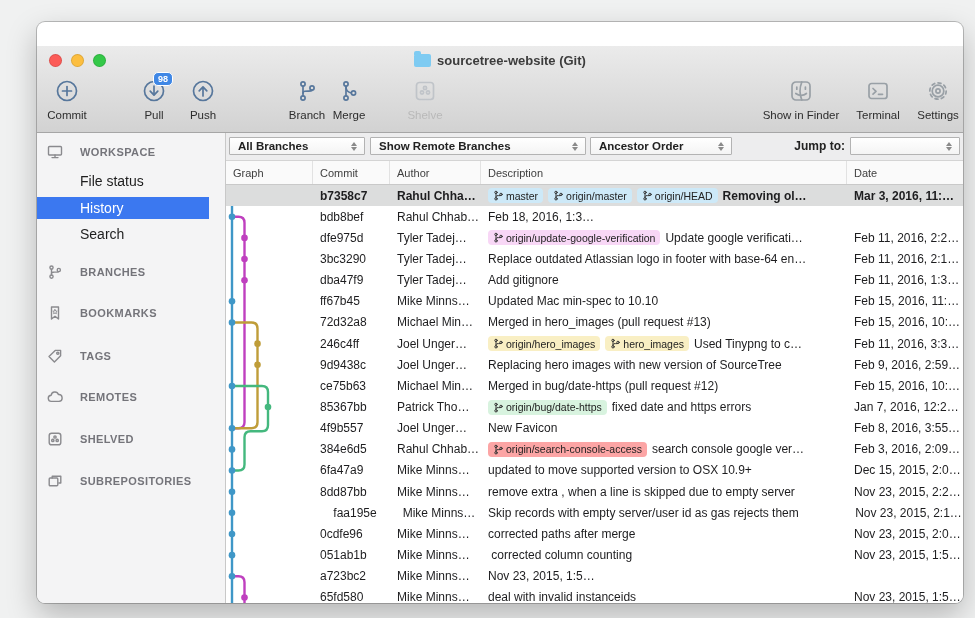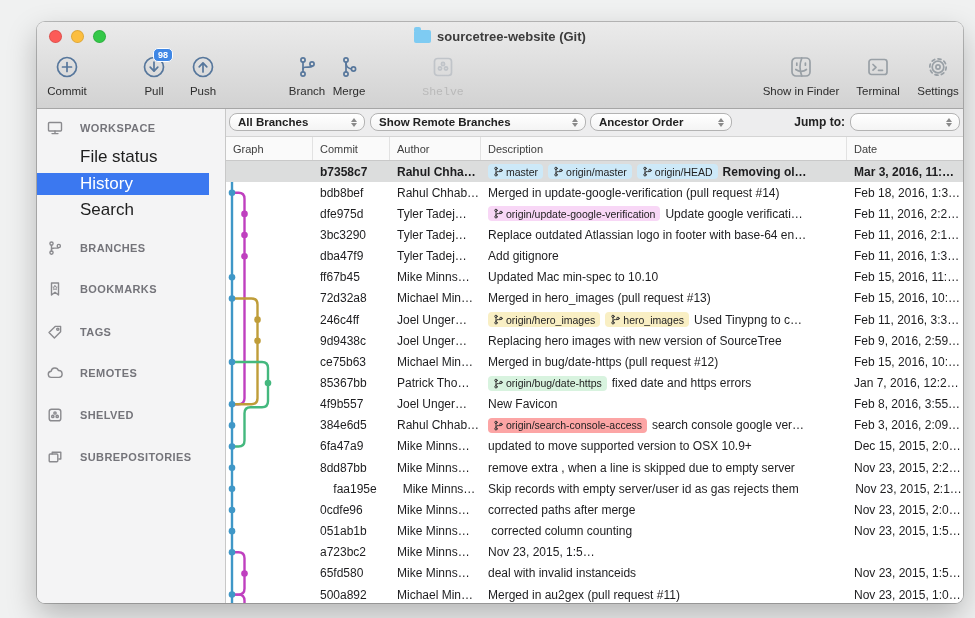--- a/index.html
+++ b/index.html
@@ -1,48 +1,48 @@
 <!DOCTYPE html>
 <html><head>
 <meta charset="utf-8">
 <style>
   html,body{margin:0;padding:0;}
   body{width:975px;height:618px;background:#f0f1f1;font-family:"Liberation Sans",sans-serif;position:relative;overflow:hidden;
        -webkit-font-smoothing:antialiased;}
   .window{position:absolute;left:37px;top:22px;width:926px;height:581px;background:#fff;border-radius:8px;
           box-shadow:0 0 0 1px rgba(0,0,0,.22),0 12px 30px rgba(0,0,0,.25);overflow:hidden;display:flex;flex-direction:column;}
   
-  .chrome{height:86px;flex:0 0 86px;background:linear-gradient(#ebebeb,#d2d2d2);border-bottom:1px solid #a6a6a6;position:relative;}
+  .chrome{height:86px;flex:0 0 86px;background:linear-gradient(#ebebeb,#d2d2d2);border-bottom:1px solid #a6a6a6;position:relative;margin-top:24px;}
   .traffic{position:absolute;top:8px;left:12px;display:flex;gap:9px;}
   .tl{width:13px;height:13px;border-radius:50%;box-shadow:inset 0 0 0 1px rgba(0,0,0,.12);}
   .titlebar{position:absolute;top:0;left:0;right:0;height:28px;display:flex;align-items:center;justify-content:center;gap:6px;}
   .title-text{font-size:13px;color:#3c3c3c;font-weight:bold;}
   .folder{width:17px;height:13px;position:relative;background:#7ecbf2;border-radius:2px;}
   .folder:before{content:"";position:absolute;top:-3px;left:0;width:7px;height:4px;background:#7ecbf2;border-radius:2px 2px 0 0;}
   .tb-item{position:absolute;top:31px;width:90px;display:flex;flex-direction:column;align-items:center;gap:4px;transform:translateX(-50%);cursor:default;}
   .tb-ico{height:28px;display:flex;align-items:center;justify-content:center;color:#57779c;position:relative;}
   .tb-label{font-size:11.5px;color:#2d2d2d;white-space:nowrap;}
   .tb-item.gray .tb-ico{color:#99a0a6;}
   .tb-item.disabled .tb-ico{color:#c0c4c9;}
   .tb-item.disabled .tb-label{color:#b9b9b9;}
   .pull-badge{position:absolute;top:-5px;right:-7px;background:#3f87e5;color:#fff;font-size:9px;font-weight:bold;
               padding:1px 4px;border-radius:5px;border:1.5px solid #fff;line-height:10px;}
   
   .body{flex:1;display:flex;min-height:0;}
   .sidebar{width:188px;flex:0 0 188px;background:#f4f4f5;border-right:1px solid #c8c8c8;position:relative;}
   .sb-row{position:absolute;left:0;right:16px;height:22px;display:flex;align-items:center;cursor:default;}
   .sb-ico{position:absolute;left:10px;width:17px;height:17px;color:#8a8a8e;display:flex;align-items:center;}
   .sb-section-label{position:absolute;left:43px;font-size:11px;font-weight:bold;color:#74747a;letter-spacing:.4px;}
-  .sb-sub-label{position:absolute;left:43px;font-size:17px;color:#1e1e1e;}
+  .sb-sub-label{position:absolute;left:43px;font-size:14px;color:#1e1e1e;}
   .sb-row.selected{background:#3b78f0;}
   .sb-row.selected .sb-sub-label{color:#fff;}
   .main{flex:1;display:flex;flex-direction:column;min-width:0;background:#fff;}
   
   .filterbar{height:27px;flex:0 0 27px;background:#ededee;border-bottom:1px solid #d4d4d4;position:relative;}
-  .popup{position:absolute;top:4px;height:18px;background:linear-gradient(#ffffff,#f4f4f4);border:1px solid #b3b3b3;border-radius:8px;
+  .popup{position:absolute;top:4px;height:18px;background:linear-gradient(#ffffff,#f4f4f4);border:1px solid #b3b3b3;border-radius:1px;
          display:flex;align-items:center;box-sizing:border-box;cursor:default;}
   .popup .val{flex:1;font-size:11.5px;font-weight:bold;color:#222;padding-left:8px;white-space:nowrap;overflow:hidden;}
   .chev{width:14px;display:flex;flex-direction:column;align-items:center;gap:1px;padding-right:3px;}
   .chev i{width:0;height:0;border-left:3.5px solid transparent;border-right:3.5px solid transparent;}
   .chev .up{border-bottom:4px solid #8a8a8a;}
   .chev .dn{border-top:4px solid #8a8a8a;}
   .jump{position:absolute;right:118px;top:6px;font-size:12px;font-weight:bold;color:#222;}
   
   .thead{height:23px;flex:0 0 23px;background:#fafafa;border-bottom:1px solid #c9c9c9;display:grid;
          grid-template-columns:87px 77px 91px 366px 1fr;}
@@ -125,21 +125,21 @@
             <svg width="24" height="24" viewBox="0 0 24 24" fill="none" stroke="currentColor" stroke-width="1.7" stroke-linecap="round" stroke-linejoin="round">
               <circle cx="9" cy="5" r="2.1"></circle>
               <circle cx="9" cy="19" r="2.1"></circle>
               <circle cx="16.5" cy="14" r="2.1"></circle>
               <line x1="9" y1="7.2" x2="9" y2="16.8"></line>
               <path d="M9 8 C9 13 14.3 14 14.3 14"></path>
             </svg>
           </div>
           <div class="tb-label">Merge</div>
         </div>
-        <div class="tb-item disabled" style="left: 406px; font-family: Liberation Mono, monospace;">
+        <div class="tb-item disabled" style="left: 388px;">
           <div class="tb-ico">
             <svg width="24" height="24" viewBox="0 0 24 24" fill="none" stroke="currentColor" stroke-width="1.7" stroke-linecap="round" stroke-linejoin="round">
               <rect x="3.5" y="3.5" width="17" height="17" rx="3"></rect>
               <circle cx="9" cy="13.5" r="1.6"></circle>
               <circle cx="15" cy="13.5" r="1.6"></circle>
               <circle cx="12" cy="9" r="1.6"></circle>
             </svg>
           </div>
           <div class="tb-label">Shelve</div>
         </div>
@@ -360,21 +360,20 @@
                   <path d="M3 6.4 C3 4.6 8 6.3 8 5.7"></path>
                 </svg>
                 <span>origin/HEAD</span>
               </span><span class="desc-text">Removing ol…</span></div>
             <div class="cell">Mar 3, 2016, 11:…</div>
           </div>
           <div class="row" style="top: 21.15px;">
             <div class="cell"></div>
             <div class="cell">bdb8bef</div>
             <div class="cell">Rahul Chhab…</div>
-            <div class="cell desc-cell"><span class="desc-text">Merged in update-google-verification (pull request #14)</span></div>
             <div class="cell">Feb 18, 2016, 1:3…</div>
           </div>
           <div class="row" style="top: 42.3px;">
             <div class="cell"></div>
             <div class="cell">dfe975d</div>
             <div class="cell">Tyler Tadej…</div>
             <div class="cell desc-cell"><span class="badge" style="background: rgb(248, 215, 246);">
                 <svg width="10" height="11" viewBox="0 0 10 11" fill="none" stroke="#333" stroke-width="1" stroke-linecap="round">
                   <circle cx="3" cy="2.4" r="1.2"></circle>
                   <circle cx="3" cy="8.8" r="1.2"></circle>

